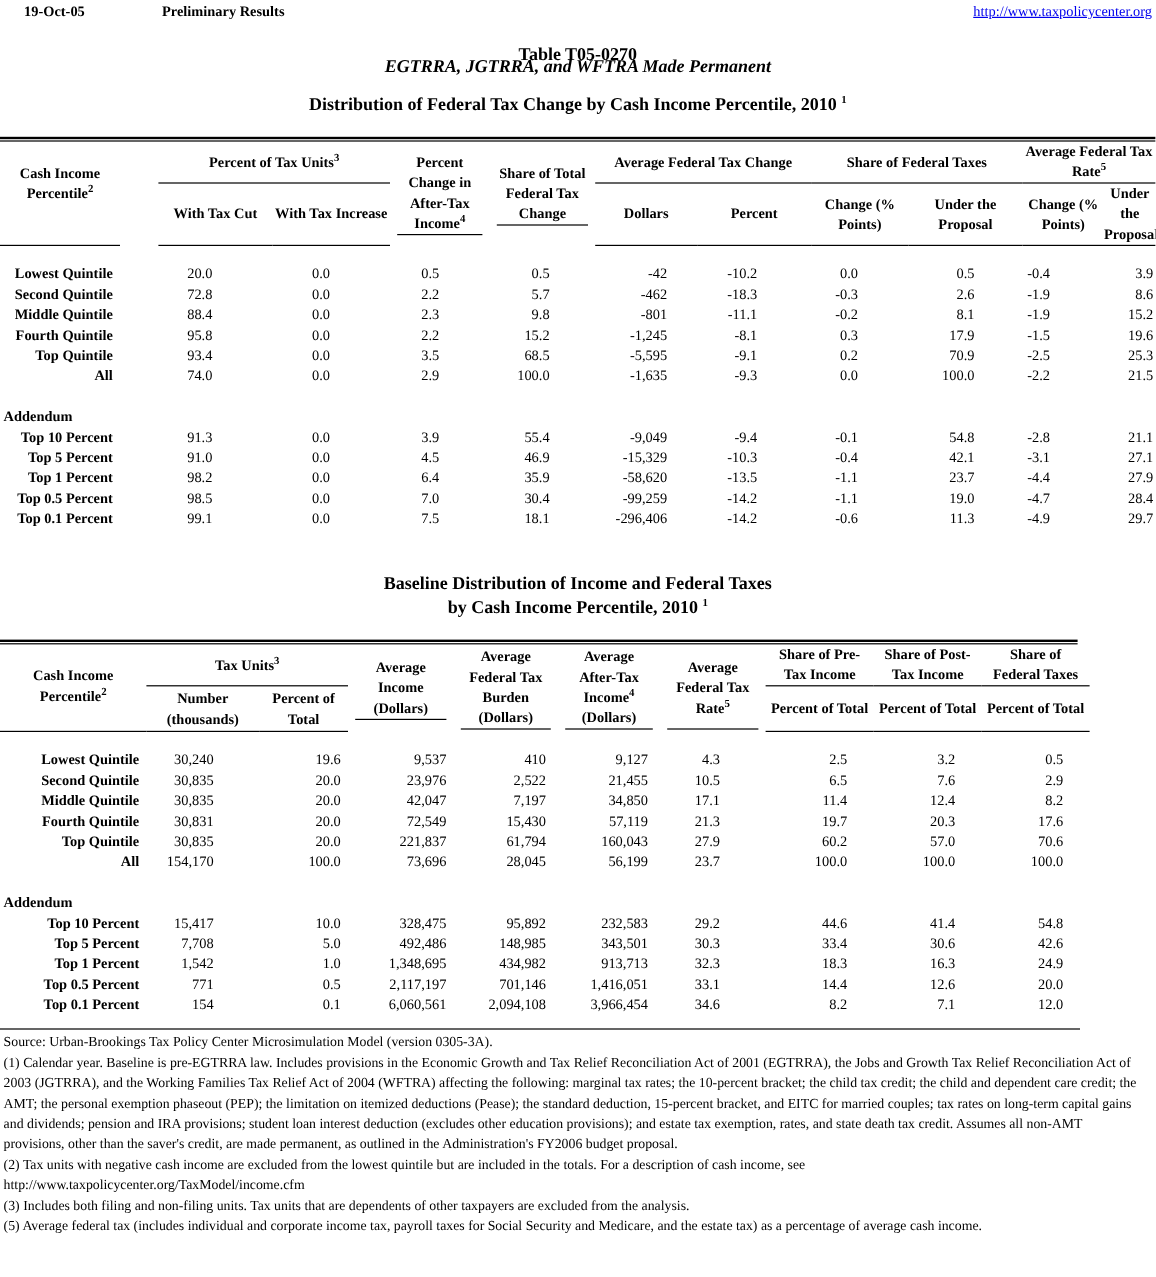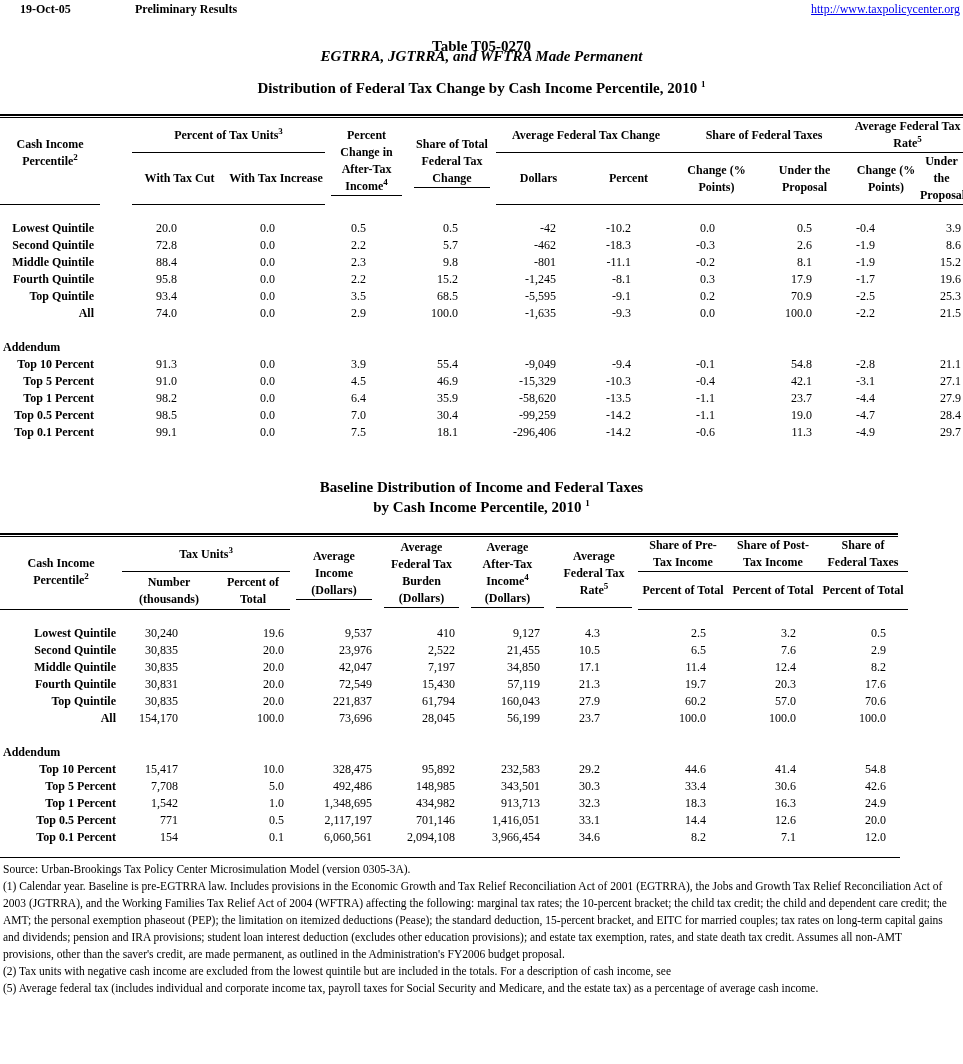--- a/index.html
+++ b/index.html
@@ -128,21 +128,21 @@
         <td class="lab" style="padding-right: 6px;">Fourth Quintile</td>
         <td></td>
         <td style="padding-right: 50px;">95.8</td>
         <td style="padding-right: 50px;">0.0</td>
         <td style="padding-right: 42px;">2.2</td>
         <td style="padding-right: 38px;">15.2</td>
         <td style="padding-right: 25px;">-1,245</td>
         <td style="padding-right: 45px;">-8.1</td>
         <td style="padding-right: 42px;">0.3</td>
         <td style="padding-right: 40px;">17.9</td>
-        <td style="padding-right: 45px;">-1.7</td>
+        <td style="padding-right: 45px;">-1.5</td>
         <td style="padding-right: 2px;">19.6</td>
       </tr>
       <tr>
         <td class="lab" style="padding-right: 6px;">Top Quintile</td>
         <td></td>
         <td style="padding-right: 50px;">93.4</td>
         <td style="padding-right: 50px;">0.0</td>
         <td style="padding-right: 42px;">3.5</td>
         <td style="padding-right: 38px; text-align: right;">68.5</td>
         <td style="padding-right: 25px;">-5,595</td>
@@ -436,14 +436,16 @@
       </tr>
     </tbody>
 </table>
 
 <div class="abs bottom-rule" style="top:857px;"></div>
 
 <div class="abs notes" style="top:861px;">
   <p>Source: Urban-Brookings Tax Policy Center Microsimulation Model (version 0305-3A).</p>
   <p>(1) Calendar year. Baseline is pre-EGTRRA law. Includes provisions in the Economic Growth and Tax Relief Reconciliation Act of 2001 (EGTRRA), the Jobs and Growth Tax Relief Reconciliation Act of 2003 (JGTRRA), and the Working Families Tax Relief Act of 2004 (WFTRA) affecting the following: marginal tax rates; the 10-percent bracket; the child tax credit; the child and dependent care credit; the AMT; the personal exemption phaseout (PEP); the limitation on itemized deductions (Pease); the standard deduction, 15-percent bracket, and EITC for married couples; tax rates on long-term capital gains and dividends; pension and IRA provisions; student loan interest deduction (excludes other education provisions); and estate tax exemption, rates, and state death tax credit.  Assumes all non-AMT provisions, other than the saver's credit, are made permanent, as outlined in the Administration's FY2006 budget proposal.</p>
   <p>(2) Tax units with negative cash income are excluded from the lowest quintile but are included in the totals. For a description of cash income, see</p>
+  <p>http://www.taxpolicycenter.org/TaxModel/income.cfm</p>
+  <p>(3) Includes both filing and non-filing units.  Tax units that are dependents of other taxpayers are excluded from the analysis.</p>
   <p>(5) Average federal tax (includes individual and corporate income tax, payroll taxes for Social Security and Medicare, and the estate tax) as a percentage of average cash income.</p>
 </div>
 
 </body></html>

